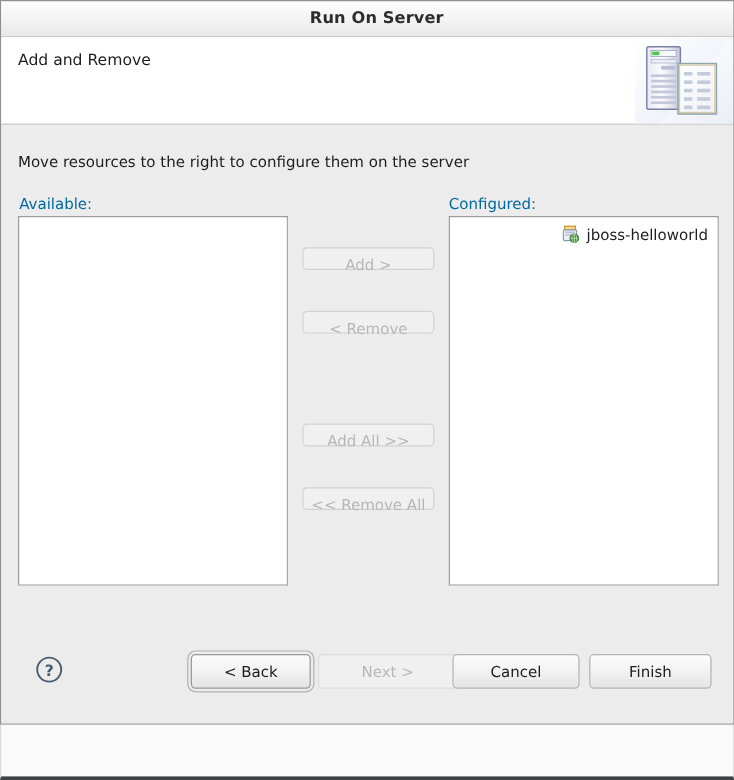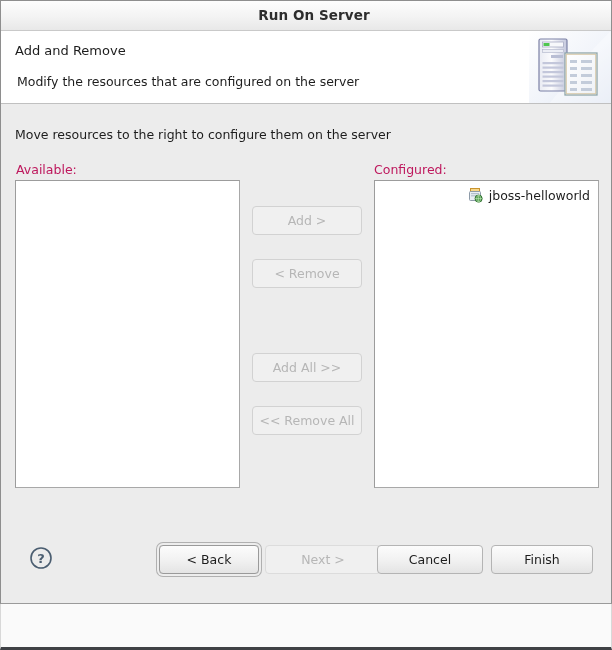--- a/index.html
+++ b/index.html
@@ -75,21 +75,21 @@
   }
   #instruction {
     position: absolute;
     left: 14px; top: 23px;
     font-size: 12.5px;
     color: #1d1d1d;
   }
   .col-label {
     position: absolute;
     font-size: 12.5px;
-    color: #be185d;
+    color: #0369a1;
   }
   #label-available { left: 15px; top: 58px; }
   #label-configured { left: 373px; top: 58px; }
 
   .listbox {
     position: absolute;
     background: #ffffff;
     border: 1px solid #a8a8a8;
     border-top-color: #9c9c9c;
     border-left-color: #9c9c9c;
@@ -113,21 +113,21 @@
     cursor: default;
     justify-content: flex-end;
   }
   .list-item-icon { width: 16px; height: 16px; flex: 0 0 16px; }
 
   
   .xfer-btn {
     position: absolute;
     left: 251px;
     width: 110px;
-    height: 29px;
+    height: 19px;
     border: 1px solid #d2d2d2;
     border-radius: 4px;
     background: #f0f0f0;
     color: #b6b6b6;
     font-family: "DejaVu Sans", sans-serif;
     font-size: 12.5px;
     text-align: center;
     line-height: 27px;
     padding: 0;
   }
@@ -185,21 +185,20 @@
 <body>
 
 <div id="window">
 
   <div id="titlebar">
     <div id="title-text">Run On Server</div>
   </div>
 
   <div id="header">
     <div id="header-title">Add and Remove</div>
-    <div id="header-desc">Modify the resources that are configured on the server</div>
 
     <span id="header-icon">
       <svg width="82" height="73" viewBox="0 0 82 73" xmlns="http://www.w3.org/2000/svg">
         <defs>
           <linearGradient id="bannerBg" x1="0" y1="0" x2="1" y2="1">
             <stop offset="0%" stop-color="#ffffff"></stop>
             <stop offset="55%" stop-color="#f1f4fa"></stop>
             <stop offset="100%" stop-color="#dfe6f2"></stop>
           </linearGradient>
           <linearGradient id="towerG" x1="0" y1="0" x2="1" y2="0">

